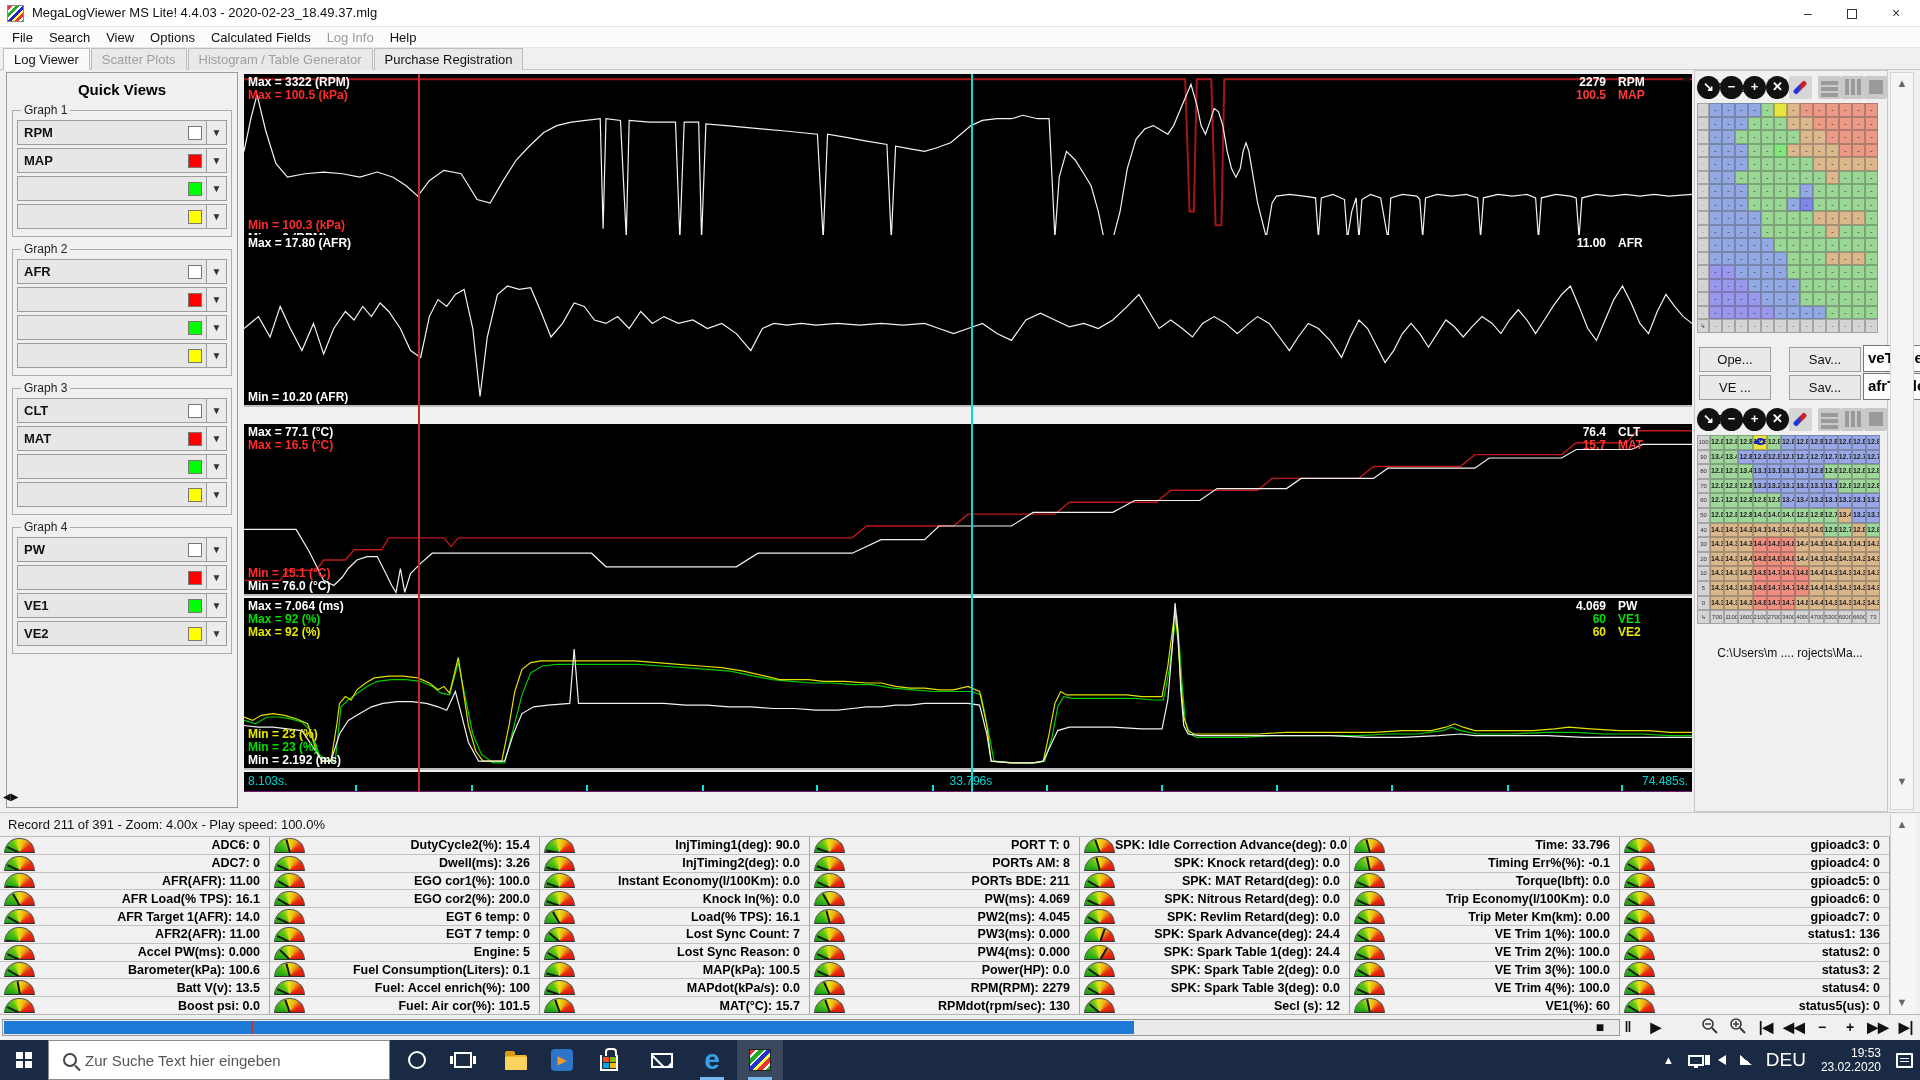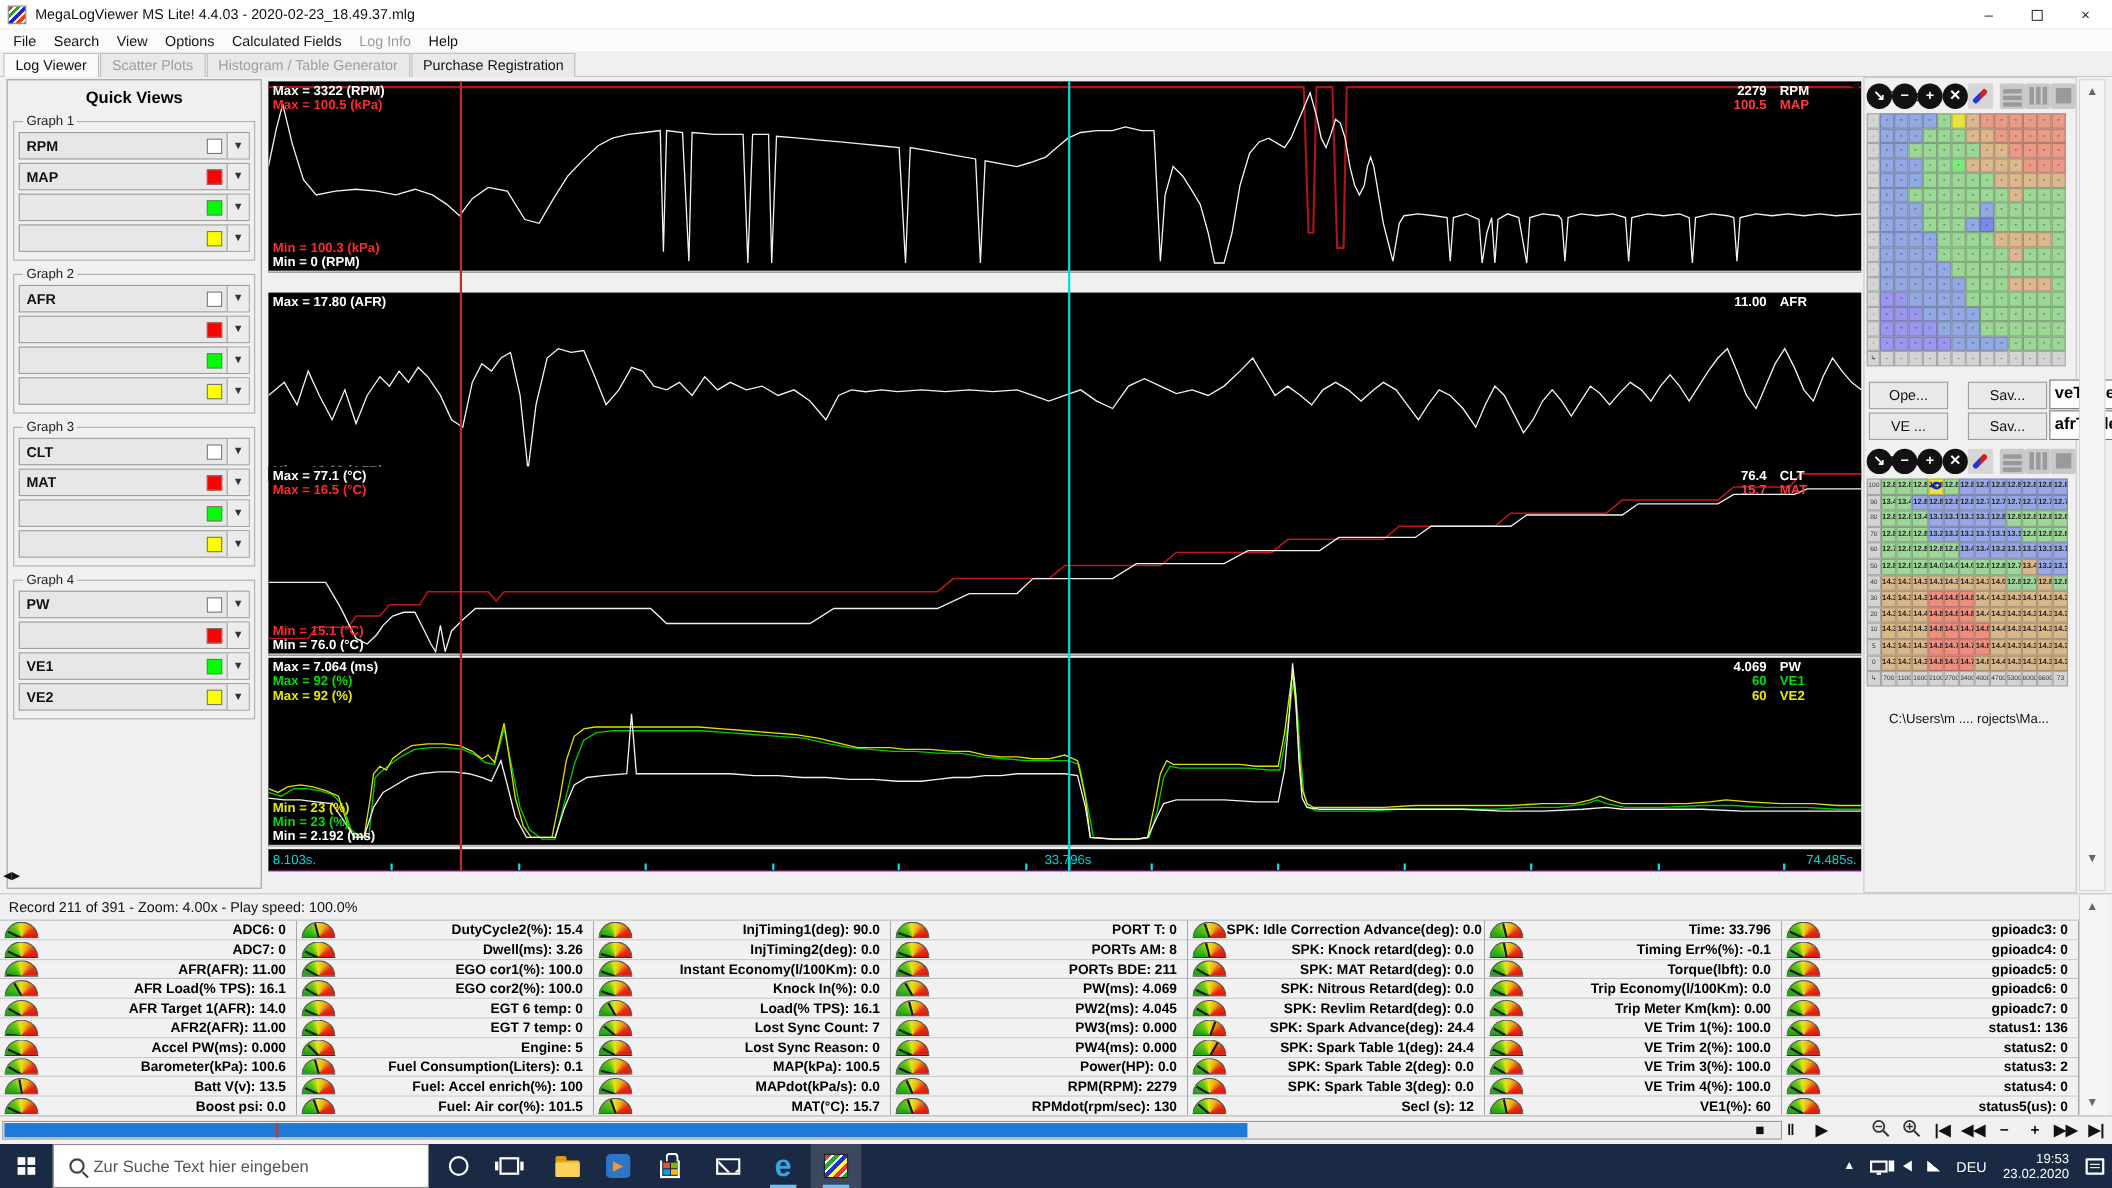--- a/index.html
+++ b/index.html
@@ -122,21 +122,21 @@
   .storebag { width:18px; height:16px; border:2px solid #fff; border-top:none; position:relative; margin-top:6px; display:grid; grid-template-columns:6px 6px; grid-template-rows:5px 5px; gap:1px; place-content:center; }
   .storebag:before { content:""; position:absolute; top:-7px; left:3px; width:8px; height:6px; border:2px solid #fff; border-bottom:none; border-radius:4px 4px 0 0; }
   .storebag div:nth-child(1){background:#f25022}.storebag div:nth-child(2){background:#7fba00}
   .storebag div:nth-child(3){background:#00a4ef}.storebag div:nth-child(4){background:#ffb900}
   .mailenv { width:22px; height:15px; border:2px solid #fff; position:relative; overflow:hidden; }
   .mailenv:before { content:""; position:absolute; left:-3px; top:-9px; width:22px; height:14px; transform:rotate(45deg); border:2px solid #fff; background:#1b2a44; }
   .edge-e { color:#35a3e8; font-size:28px; font-weight:bold; line-height:34px; }
   .mlv-ico { width:22px; height:22px; border:1px solid #222; background:
       repeating-linear-gradient(135deg,#e33 0 4px,#fff 4px 6px,#2a2 6px 10px,#fff 10px 12px,#23c 12px 16px,#ff4 16px 19px); }
   #tray { position:absolute; right:0; top:0; height:40px; display:flex; align-items:center; color:#fff; }
-  .tray-item { margin:0 7px; font-size:13px; color:#fff; }
+  .tray-item { margin:0 7px; font-size:19px; color:#fff; }
   .tray-chev { font-size:11px; }
   .tray-mon { width:16px; height:11px; border:2px solid #fff; position:relative; }
   .tray-mon:after { content:""; position:absolute; bottom:-4px; left:4px; width:4px; height:2px; background:#fff; }
   .tray-spk { width:0; height:0; border-top:5px solid transparent; border-bottom:5px solid transparent; border-right:8px solid #fff; position:relative; }
   .tray-spk:before { content:""; position:absolute; left:-13px; top:-5px; width:5px; height:10px; background:#fff; }
   .tray-net { width:12px; height:10px; background:linear-gradient(to top right,#fff 49%,transparent 51%); }
   #tray-clock { text-align:right; font-size:12px; line-height:14px; margin:0 8px; }
   .action-center { width:17px; height:15px; border:2px solid #fff; border-radius:1px; position:relative; }
   .action-center:after { content:""; position:absolute; left:2px; top:3px; width:9px; height:1.5px; background:#fff; box-shadow:0 3px 0 #fff; }
 </style>
@@ -270,21 +270,21 @@
             </div>
             <div class="glabels-bl">
               <div style="color: rgb(255, 42, 42);">Min = 100.3 (kPa)</div>
               <div style="color: rgb(255, 255, 255);">Min = 0 (RPM)</div>
             </div>
             <div class="glabels-r">
               <div style="color: rgb(255, 255, 255);"><span class="rlab-val">2279</span><span class="rlab-name">RPM</span></div>
               <div style="color: rgb(255, 58, 58);"><span class="rlab-val">100.5</span><span class="rlab-name">MAP</span></div>
             </div>
           </div>
-          <div class="gpanel" style="top: 196px; height: 172px;">
+          <div class="gpanel" style="top: 165px; height: 172px;">
             <svg viewBox="0 0 1000 100" preserveAspectRatio="none">
               <polyline points="0,55 10,48 18,60 25,42 32,55 40,68 48,52 55,70 62,55 70,45 76,50 82,42 88,48 94,40 100,45 108,55 115,68 122,72 128,48 134,38 140,42 146,35 152,32 158,55 163,95 168,60 175,35 182,30 190,32 198,31 205,45 212,60 220,52 228,40 235,42 242,50 250,52 258,48 266,55 274,45 282,52 290,48 300,52 310,50 320,55 330,52 340,58 350,68 358,55 366,52 375,53 385,52 395,53 410,52 425,53 440,52 455,53 470,52 480,55 490,58 500,55 510,52 520,58 530,62 540,50 550,46 560,50 570,54 580,52 590,55 600,50 610,42 618,35 625,45 632,55 640,50 648,55 655,60 662,52 670,48 678,52 686,58 694,52 700,48 708,52 715,60 722,68 728,60 735,52 742,55 750,62 758,72 764,60 770,50 776,55 782,65 788,75 794,68 800,58 806,52 812,58 818,66 824,58 830,50 836,54 842,60 848,54 855,48 862,52 868,58 874,50 880,44 886,50 892,58 898,50 904,42 910,35 916,30 922,42 928,55 934,62 940,50 946,38 952,30 958,40 964,52 970,58 976,45 982,35 988,42 994,48 1000,52" fill="none" stroke="#f2f2f2" stroke-width="1.2" vector-effect="non-scaling-stroke"></polyline>
             </svg>
             <div class="glabels-tl">
               <div style="color: rgb(255, 255, 255);">Max = 17.80 (AFR)</div>
             </div>
             <div class="glabels-bl">
               <div style="color: rgb(255, 255, 255);">Min = 10.20 (AFR)</div>
             </div>
             <div class="glabels-r">
@@ -921,21 +921,21 @@
         <div class="growline">
           <div class="gauge">
             <div class="needle" style="transform: rotate(-60deg);"></div>
           </div>
           <div class="glabel">EGO cor1(%): 100.0</div>
         </div>
         <div class="growline">
           <div class="gauge">
             <div class="needle" style="transform: rotate(-60deg);"></div>
           </div>
-          <div class="glabel">EGO cor2(%): 100.0</div>
+          <div class="glabel">EGO cor2(%): 200.0</div>
         </div>
         <div class="growline">
           <div class="gauge">
             <div class="needle" style="transform: rotate(-65deg);"></div>
           </div>
           <div class="glabel">EGT 6 temp: 0</div>
         </div>
         <div class="growline">
           <div class="gauge">
             <div class="needle" style="transform: rotate(-65deg);"></div>

